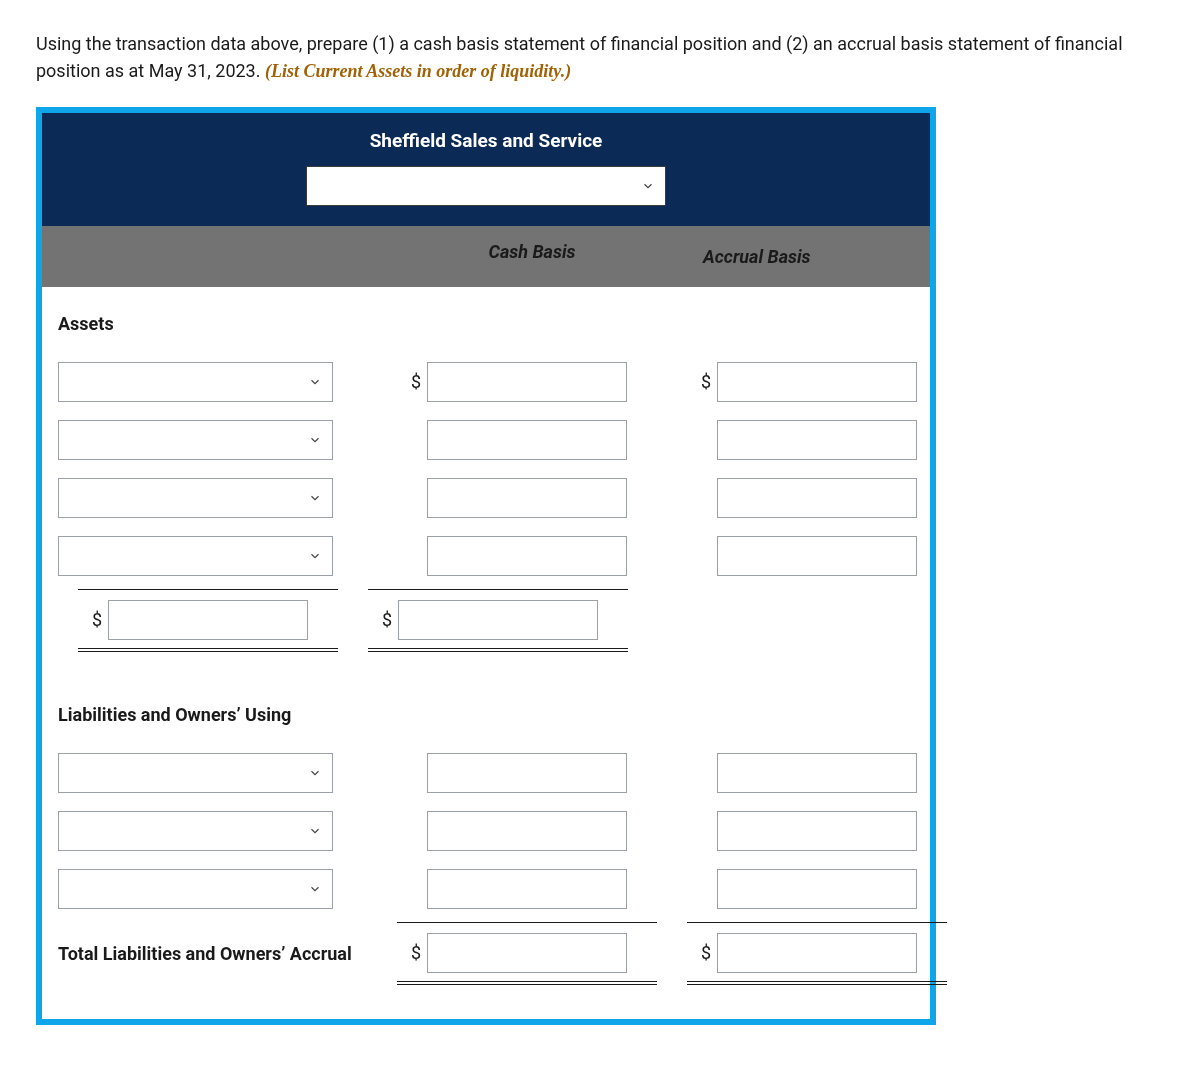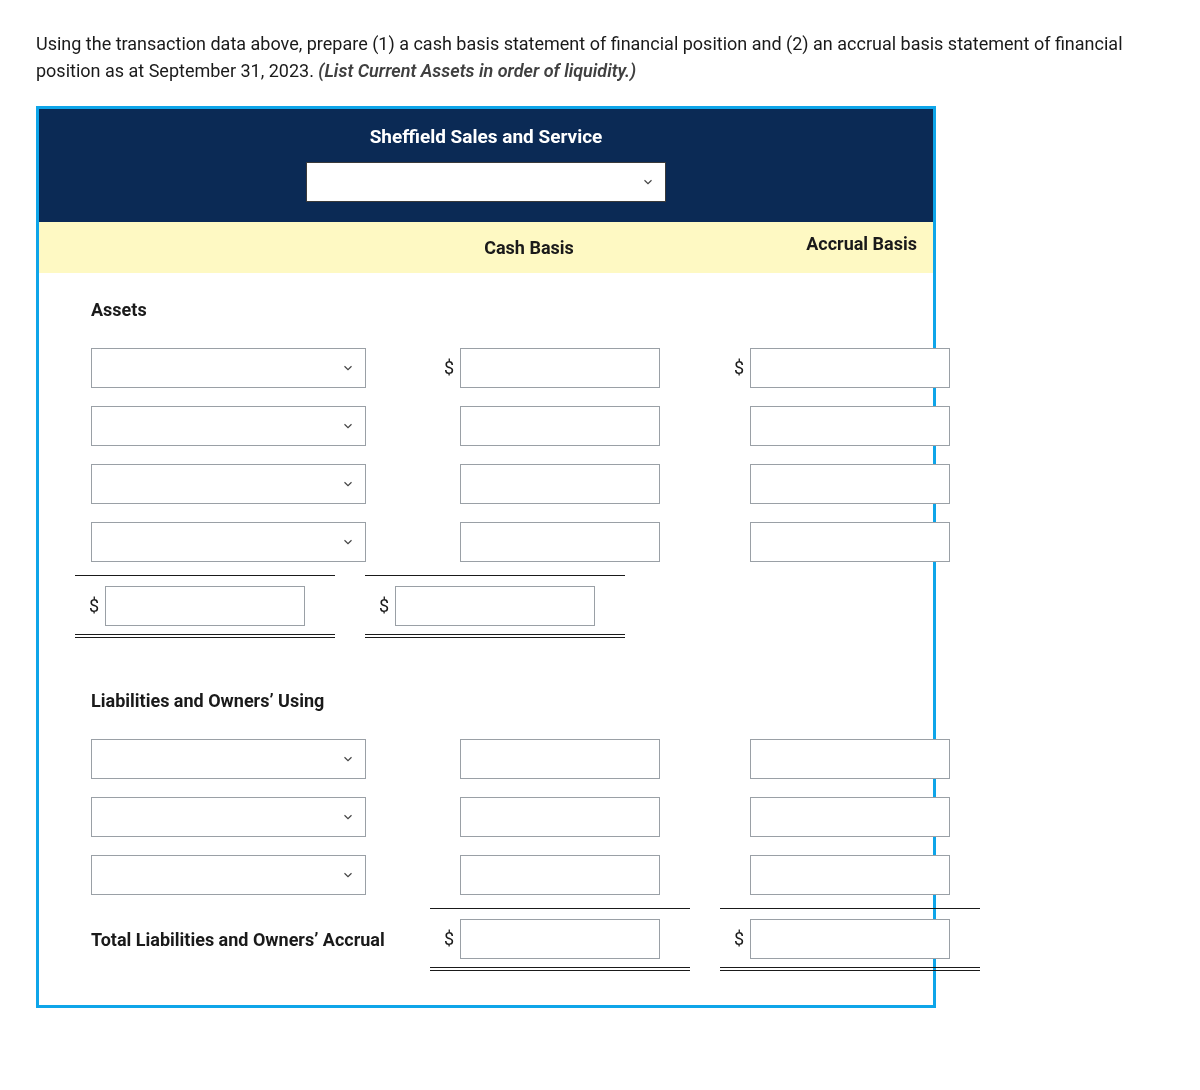--- a/index.html
+++ b/index.html
@@ -6,24 +6,24 @@
   body {
     font-family: -apple-system, BlinkMacSystemFont, "Segoe UI", Roboto, Arial, sans-serif;
     margin: 0;
     padding: 30px 36px;
     color: #1a1a1a;
     font-size: 18px;
     line-height: 1.5;
     background: #fff;
   }
   .instruction { margin-bottom: 22px; }
-  .instruction .red { color: #404040; font-style: italic; font-weight: 600; }
+  .instruction .red { color: #a16207; font-style: italic; font-weight: 600; font-family: Liberation Serif, serif; }
   .sheet {
     width: 900px;
-    border: 3px solid #0ea5e9;
+    border: 6px solid #0ea5e9;
   }
   .header-dark {
     background: #0b2a55;
     color: #fff;
     text-align: center;
     padding: 14px 10px 20px 10px;
     position: relative;
   }
   .header-dark .line { font-weight: 700; font-size: 19px; }
   .date-select {
@@ -36,36 +36,37 @@
     align-items: center;
     justify-content: flex-end;
     padding: 0 10px;
   }
   .chev {
     width: 14px; height: 14px;
     display: inline-block;
   }
   .chev svg { width:100%; height:100%; display:block; }
   .basis-row {
-    background: #fef9c3;
+    background: #737373;
     display: flex;
     font-weight: 700;
     font-size: 18px;
+    font-style: italic;
   }
   .col-label { width: 335px; flex: 0 0 335px; padding: 12px 16px; }
   .col-cash  { width: 310px; flex: 0 0 310px; padding: 12px 16px; text-align: center; }
-  .col-acc   { flex: 1; padding: 8px 16px; text-align: right; }
+  .col-acc   { flex: 1; padding: 17px 16px; text-align: left; }
   .body { padding: 8px 0 30px 0; }
   .row {
     display: flex;
     align-items: center;
     min-height: 58px;
     padding: 4px 16px;
   }
-  .row .c1 { width: 319px; flex: 0 0 319px; display:flex; align-items:center;margin-left:36px; }
+  .row .c1 { width: 319px; flex: 0 0 319px; display:flex; align-items:center; }
   .row .c2 { width: 310px; flex: 0 0 310px; display:flex; align-items:center; }
   .row .c3 { flex:1; display:flex; align-items:center; }
   .section-title { font-weight: 700; font-size: 18px; }
   .dd {
     width: 275px;
     height: 40px;
     border: 1px solid #9aa0a6;
     background: #fff;
     display:flex;
     align-items:center;
@@ -92,21 +93,21 @@
   }
   .c2 .cellwrap, .c3 .cellwrap { width: 260px; }
   .c2 .cellwrap { margin-left: 20px; }
   .c3 .cellwrap { margin-left: 0; }
   .spacer { height: 30px; }
 </style>
 </head>
 <body>
 
 <div class="instruction">
-  <span>Using the transaction data above, prepare (1) a cash basis statement of financial position and (2) an accrual basis statement of financial position as at September 31, 2023. </span>
+  <span>Using the transaction data above, prepare (1) a cash basis statement of financial position and (2) an accrual basis statement of financial position as at May 31, 2023. </span>
   <span class="red">(List Current Assets in order of liquidity.)</span>
 </div>
 
 <div class="sheet">
 
   <div class="header-dark">
     <div class="line">Sheffield Sales and Service</div>
     <div class="date-select">
       <span class="chev">
         <svg viewBox="0 0 24 24" fill="none" stroke="#444" stroke-width="2">

